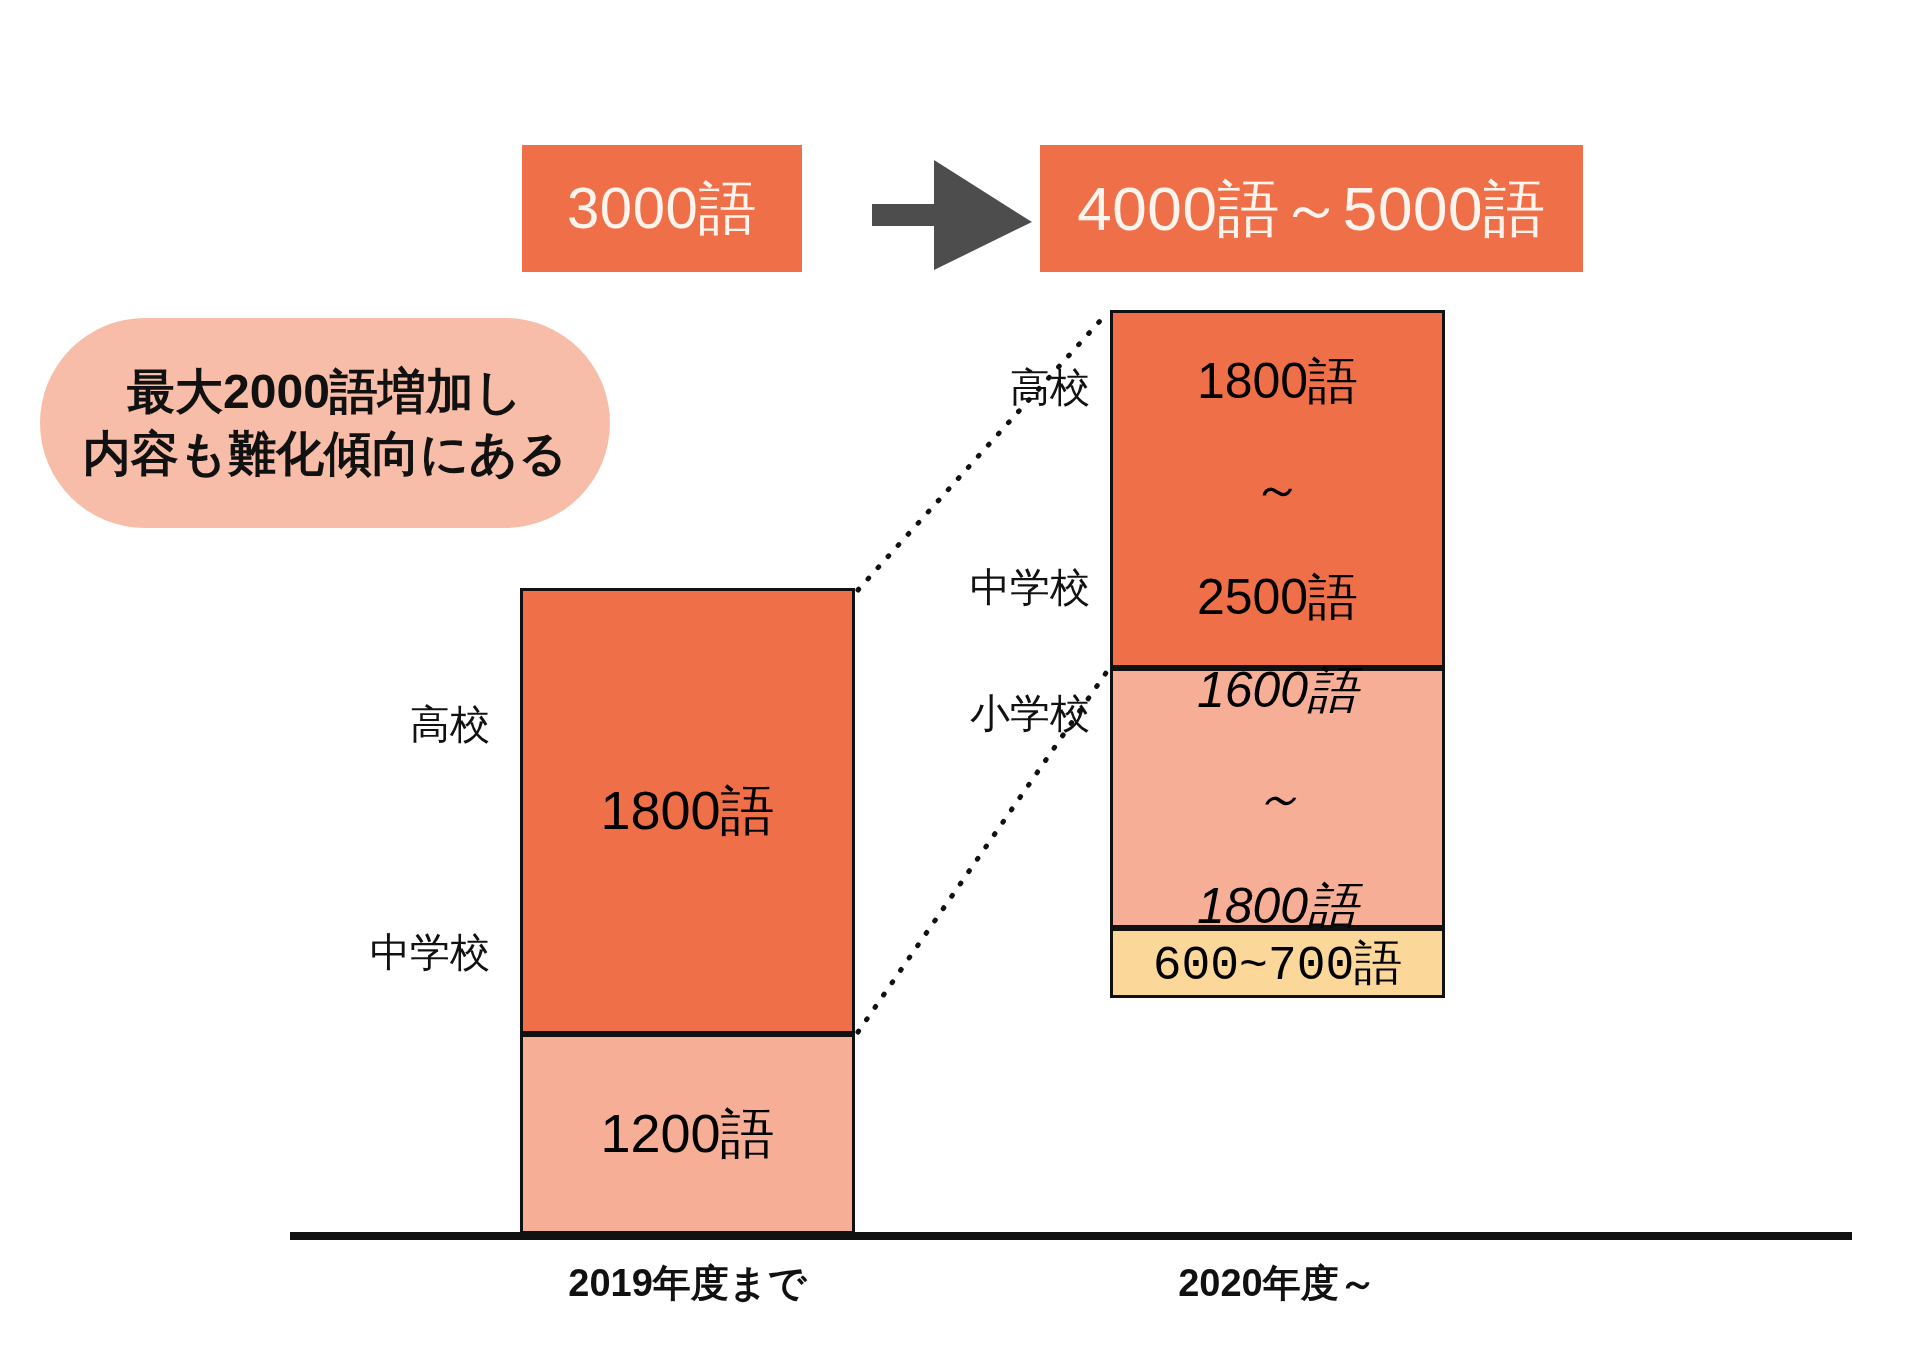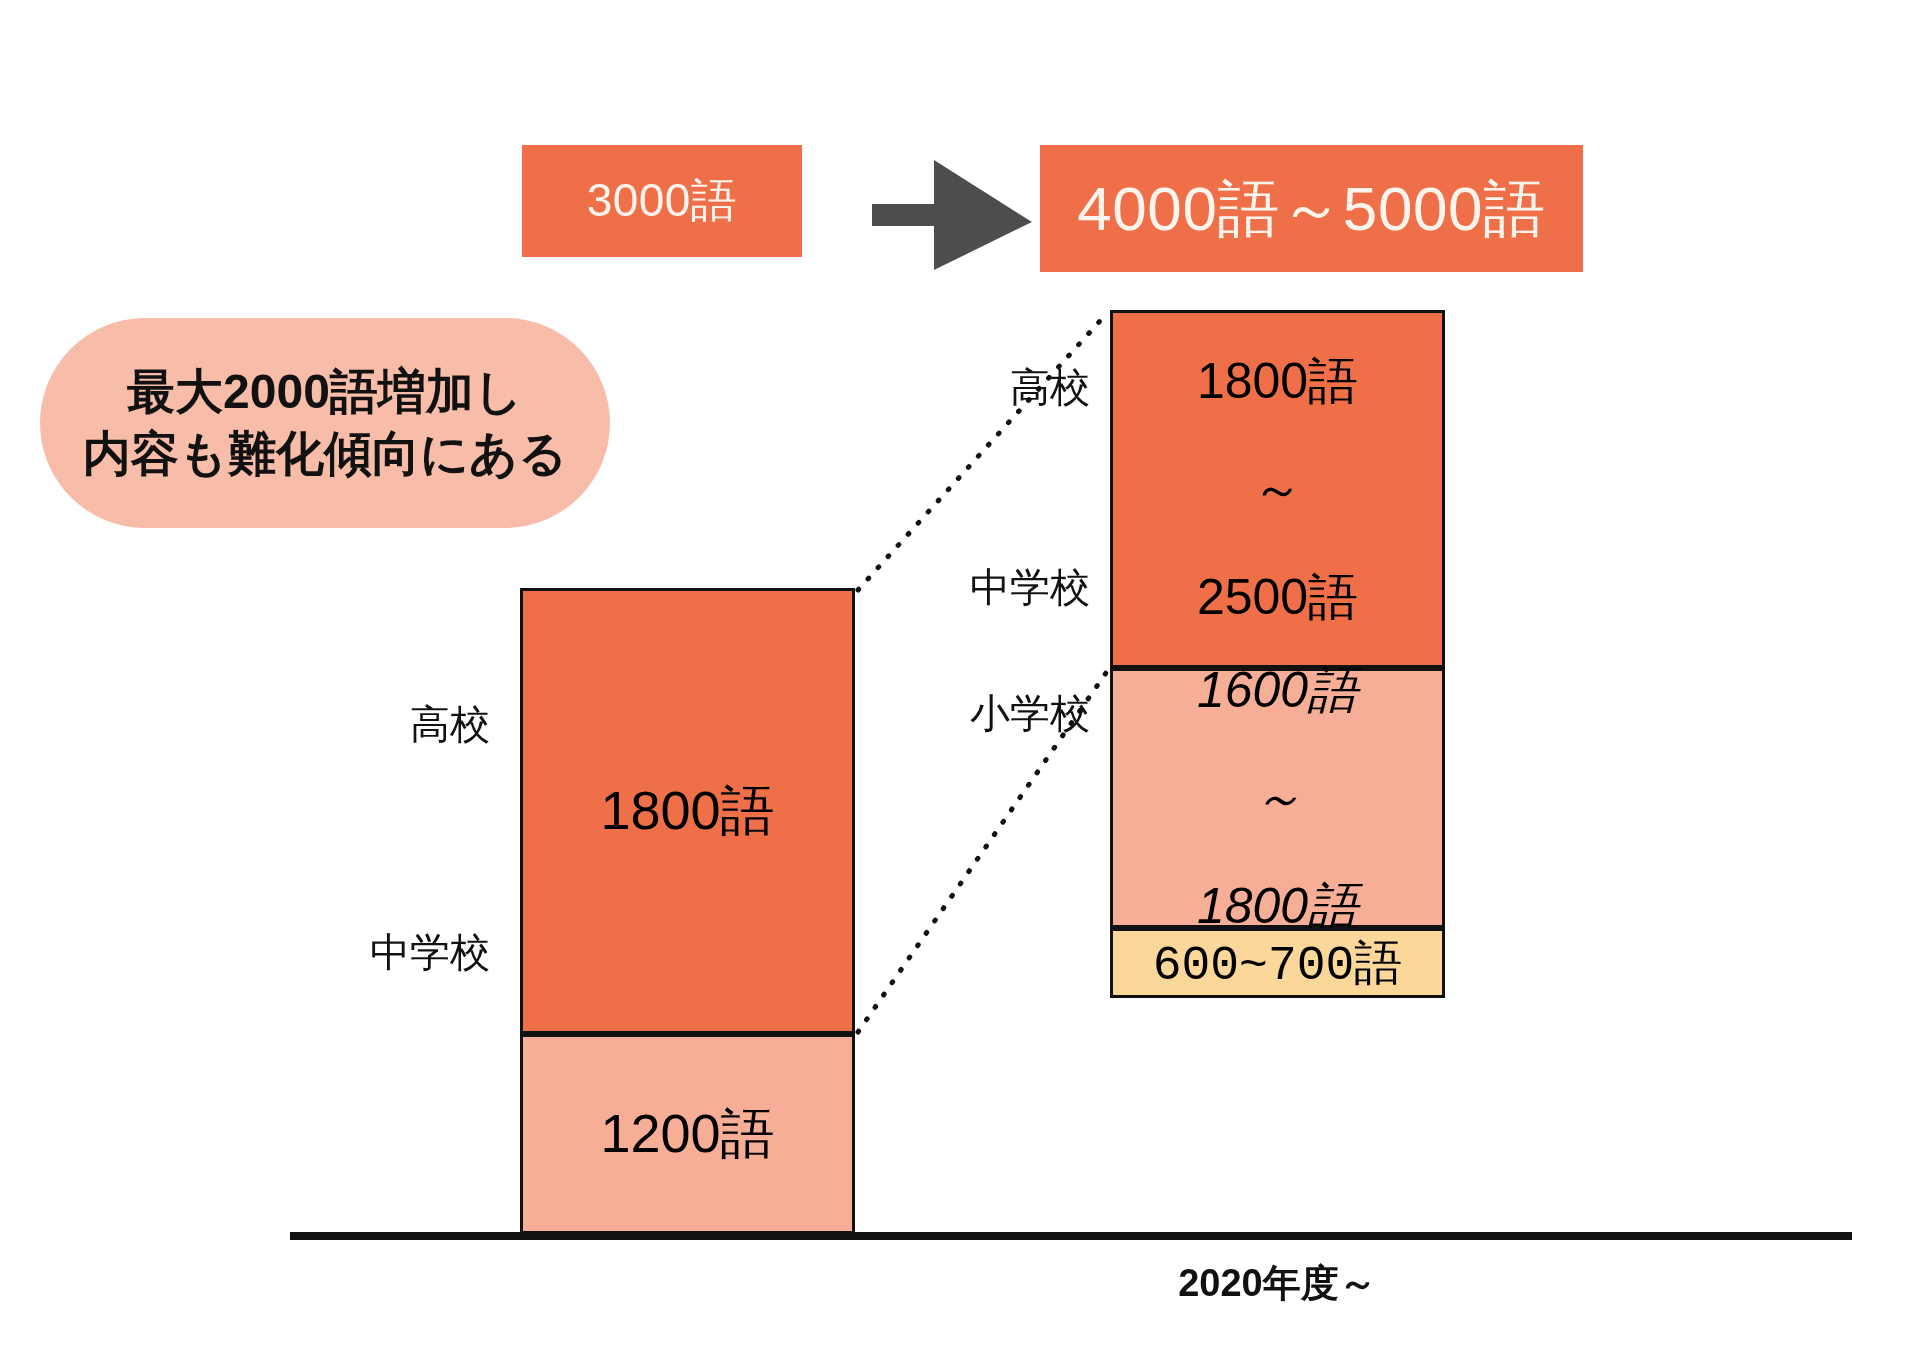--- a/index.html
+++ b/index.html
@@ -27,22 +27,22 @@
     align-items: center;
     justify-content: center;
     font-weight: 400;
     letter-spacing: 0.01em;
     white-space: nowrap;
   }
   #banner-before {
     left: 522px;
     top: 145px;
     width: 280px;
-    height: 112px;
-    font-size: 46px;
+    height: 127px;
+    font-size: 58px;
   }
   #banner-after {
     left: 1040px;
     top: 145px;
     width: 543px;
     height: 127px;
     font-size: 62px;
   }
 
   
@@ -217,15 +217,16 @@
     <span>1800語</span>
   </div>
 
   <div class="cat-label" id="label-right-elem">小学校</div>
   <div class="bar-seg seg-yellow" id="bar-right-elem">
     <span>600~700語</span>
   </div>
 
   <div id="axis-line"></div>
 
+  <div class="axis-caption" id="caption-left">2019年度まで</div>
   <div class="axis-caption" id="caption-right">2020年度～</div>
 
 </div>
 
 </body></html>

